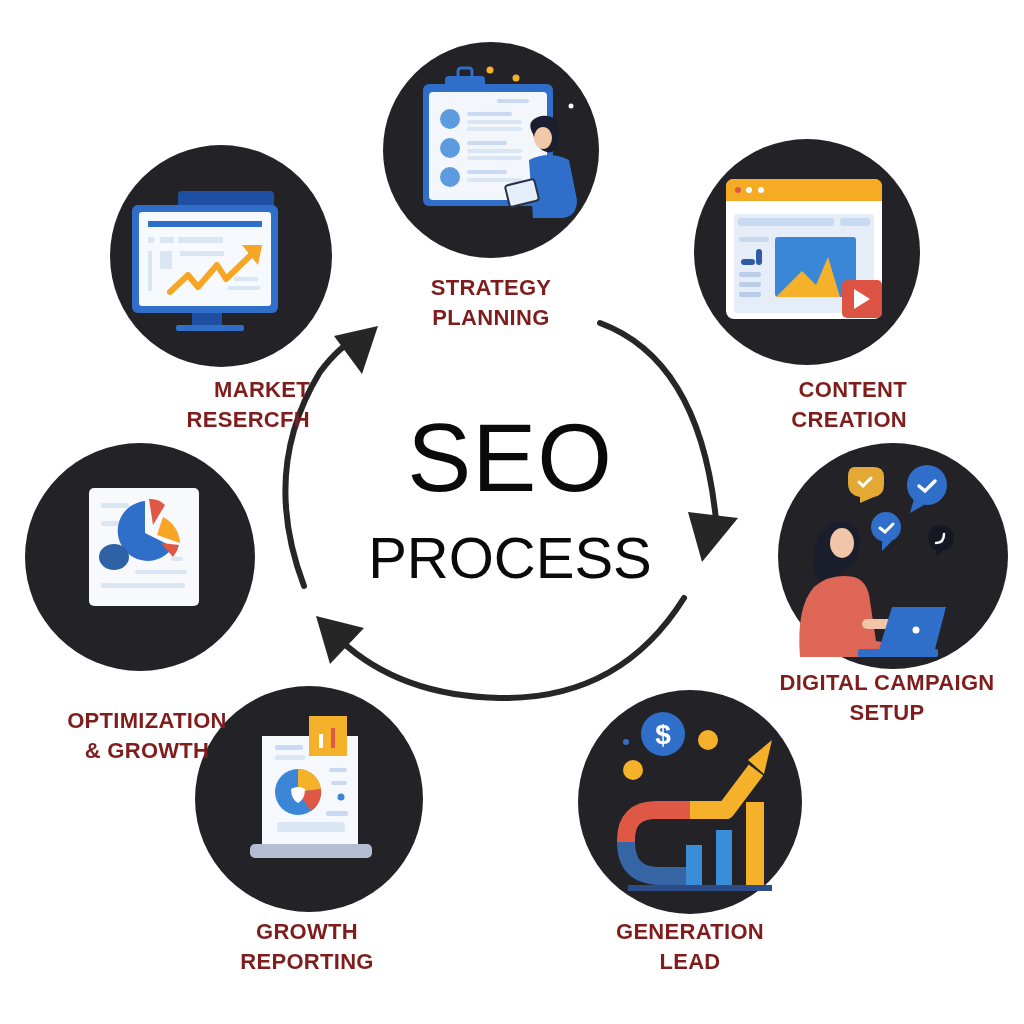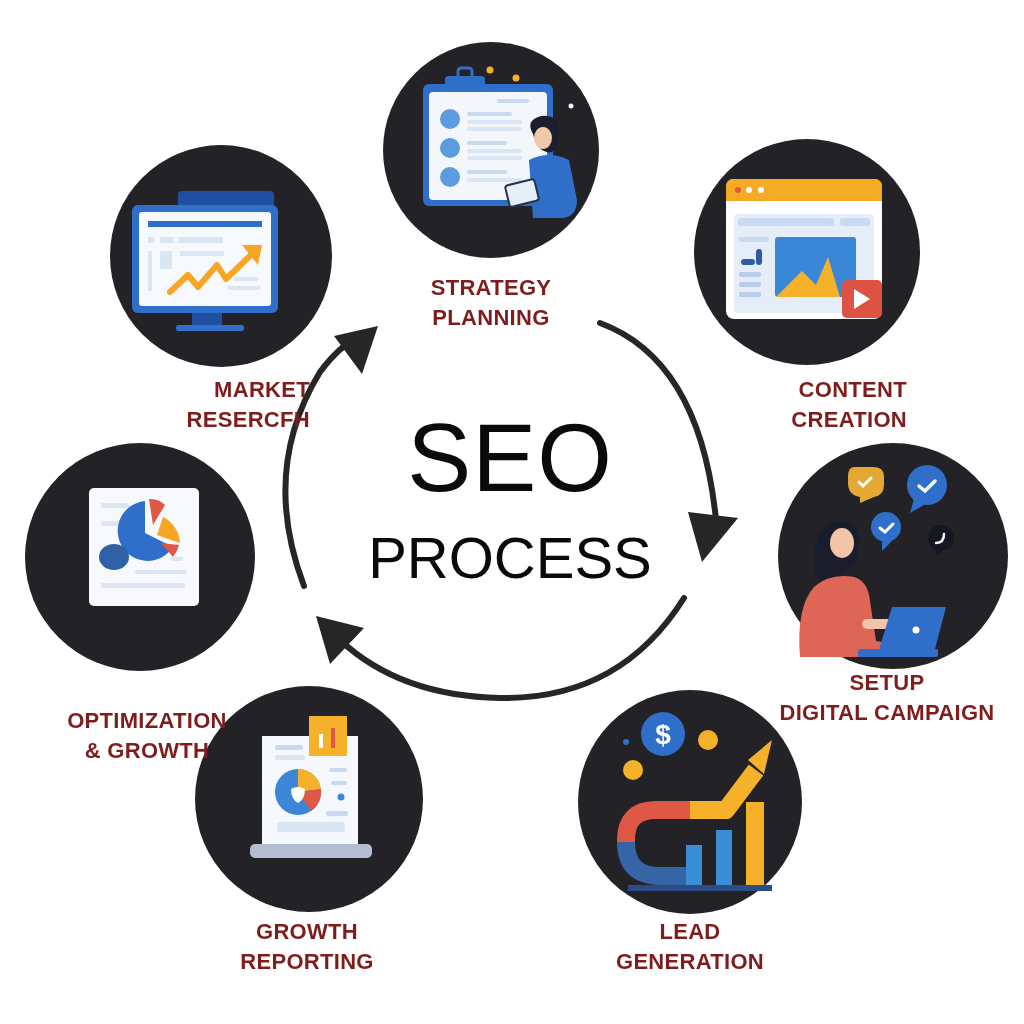--- a/index.html
+++ b/index.html
@@ -118,22 +118,22 @@
       <path d="M36,128 q-2,-40 18,-48 q22,-6 28,14 l-4,26 q-16,10 -34,24z" fill="#1a1d2b"></path>
       <ellipse cx="64" cy="100" rx="12" ry="15" fill="#f2c5a8"></ellipse>
       <path d="M22,214 q-4,-50 14,-70 q16,-14 40,-10 q14,4 16,24 l6,40 q40,6 32,16z" fill="#dd6656"></path>
       <rect x="84" y="176" width="32" height="10" rx="5" fill="#f2c5a8"></rect>
       <polygon points="114,164 168,164 156,210 100,210" fill="#2f6fc9"></polygon>
       <rect x="80" y="206" width="80" height="8" rx="2" fill="#2f6fc9"></rect>
       <circle cx="138" cy="187" r="3.5" fill="#ffffff"></circle>
     </svg>
   </div>
   <div class="label" style="left:757px;top:668px;width:260px;">
+    <span>DIGITAL CAMPAIGN</span>
     <span>SETUP</span>
-    <span>DIGITAL CAMPAIGN</span>
   </div>
 
   <div class="node" style="left:578px;top:690px;width:224px;height:224px;">
     <svg viewBox="0 0 224 224">
       <circle cx="85" cy="44" r="22" fill="#2f6fc9"></circle>
       <text x="85" y="54" font-family="Liberation Sans, sans-serif" font-size="28" font-weight="700" fill="#ffffff" text-anchor="middle">$</text>
       <circle cx="48" cy="52" r="3" fill="#2f6fc9"></circle>
       <circle cx="130" cy="50" r="10" fill="#f6b12a"></circle>
       <circle cx="55" cy="80" r="10" fill="#f6b12a"></circle>
 
@@ -143,22 +143,22 @@
       <path d="M112,120 l36,0 l30,-40" stroke="#f6b12a" stroke-width="18" fill="none" stroke-linejoin="round"></path>
       <polygon points="170,70 194,50 186,84" fill="#f6b12a"></polygon>
 
       <rect x="108" y="155" width="16" height="40" fill="#3a8ed8"></rect>
       <rect x="138" y="140" width="16" height="55" fill="#3a8ed8"></rect>
       <rect x="168" y="112" width="18" height="83" fill="#f6b12a"></rect>
       <rect x="50" y="195" width="144" height="6" fill="#2b4c87"></rect>
     </svg>
   </div>
   <div class="label" style="left:590px;top:917px;width:200px;">
+    <span>GENERATION</span>
     <span>LEAD</span>
-    <span>GENERATION</span>
   </div>
 
   <div class="node" style="left:195px;top:686px;width:228px;height:226px;">
     <svg viewBox="0 0 228 226">
       <rect x="67" y="50" width="96" height="108" fill="#f5f8fc"></rect>
       <rect x="114" y="30" width="38" height="40" fill="#f6b12a"></rect>
       <rect x="124" y="48" width="4" height="14" fill="#ffffff"></rect>
       <rect x="136" y="42" width="4" height="20" fill="#de5845"></rect>
       <rect x="80" y="59" width="28" height="5" rx="2" fill="#c9d9f0"></rect>
       <rect x="80" y="69" width="30" height="5" rx="2" fill="#dbe6f5"></rect>

